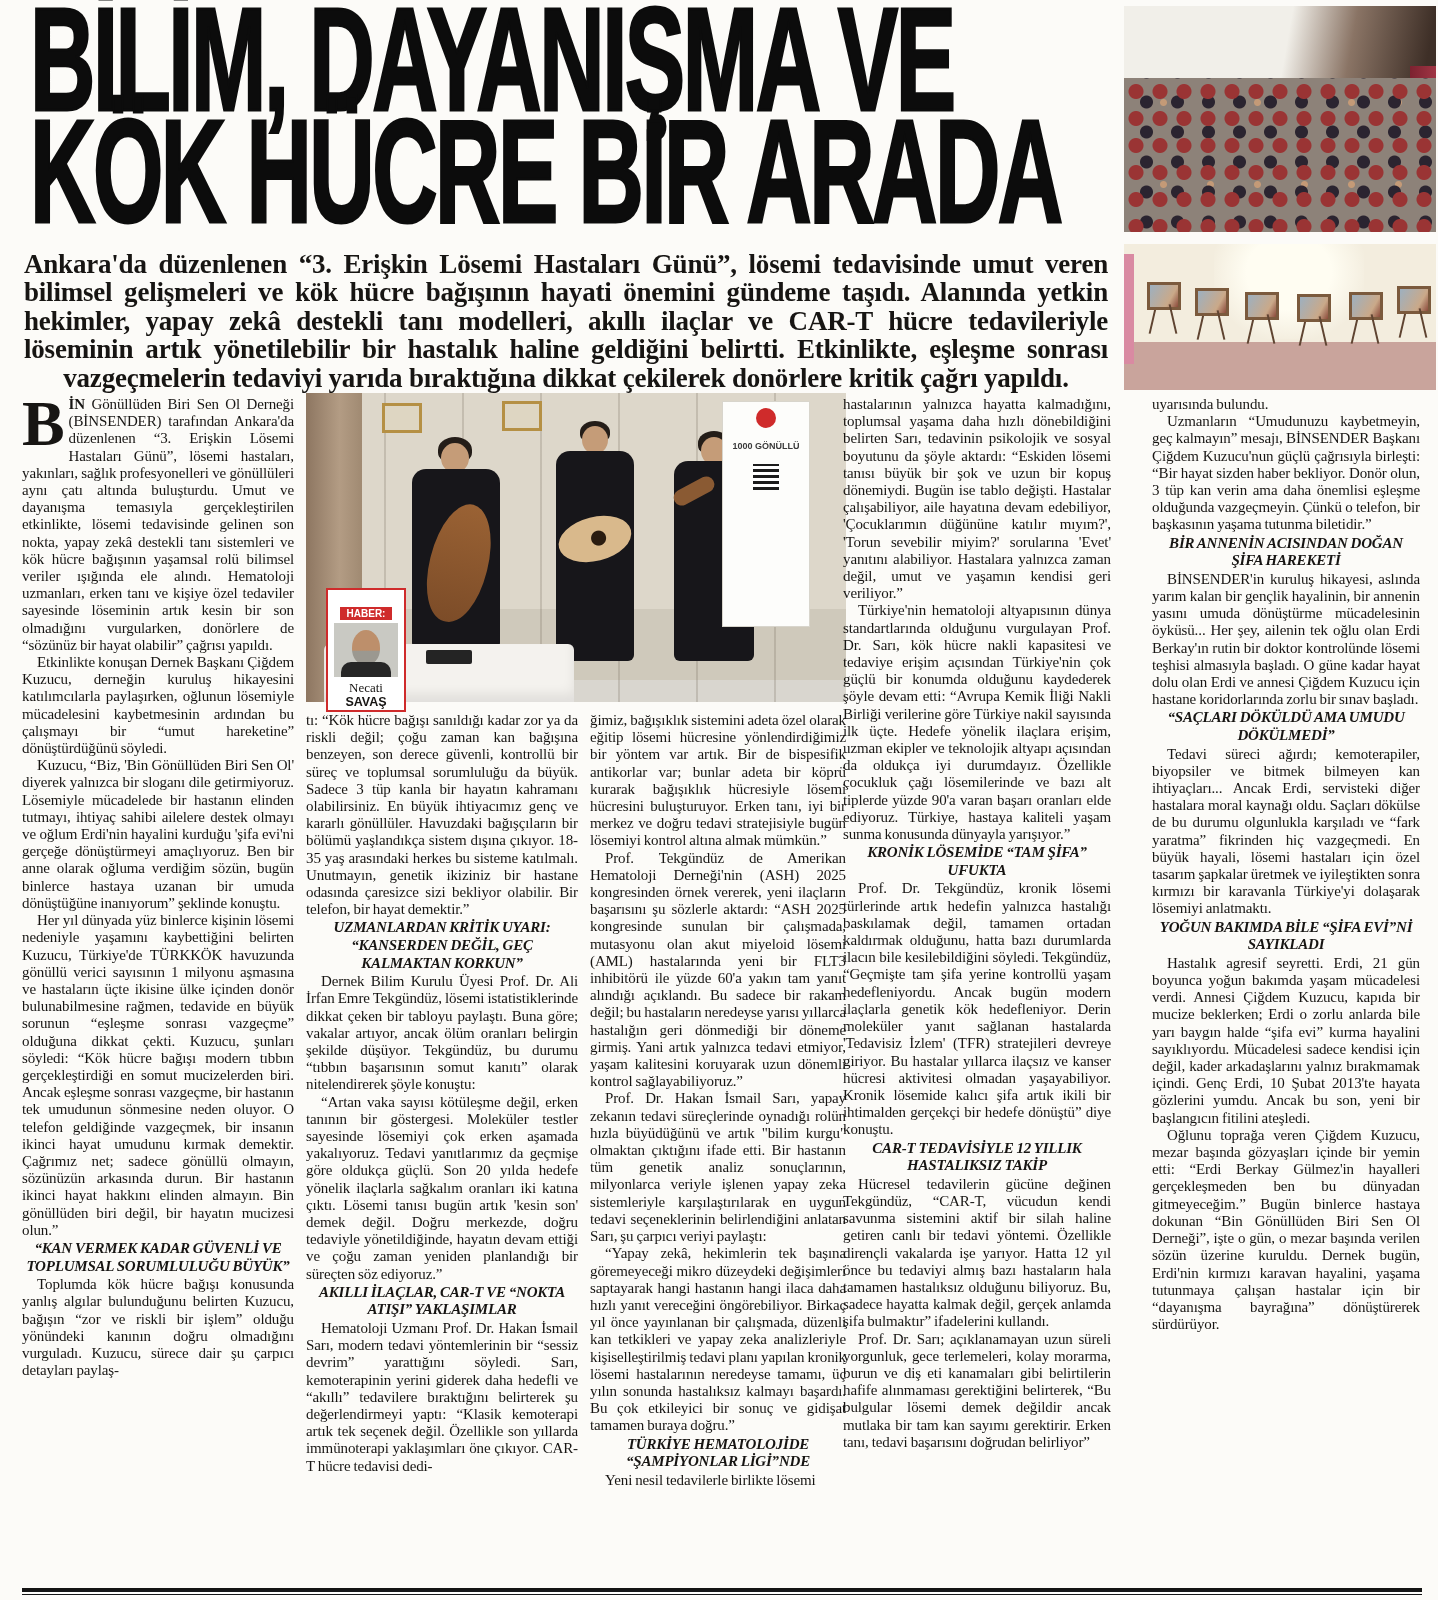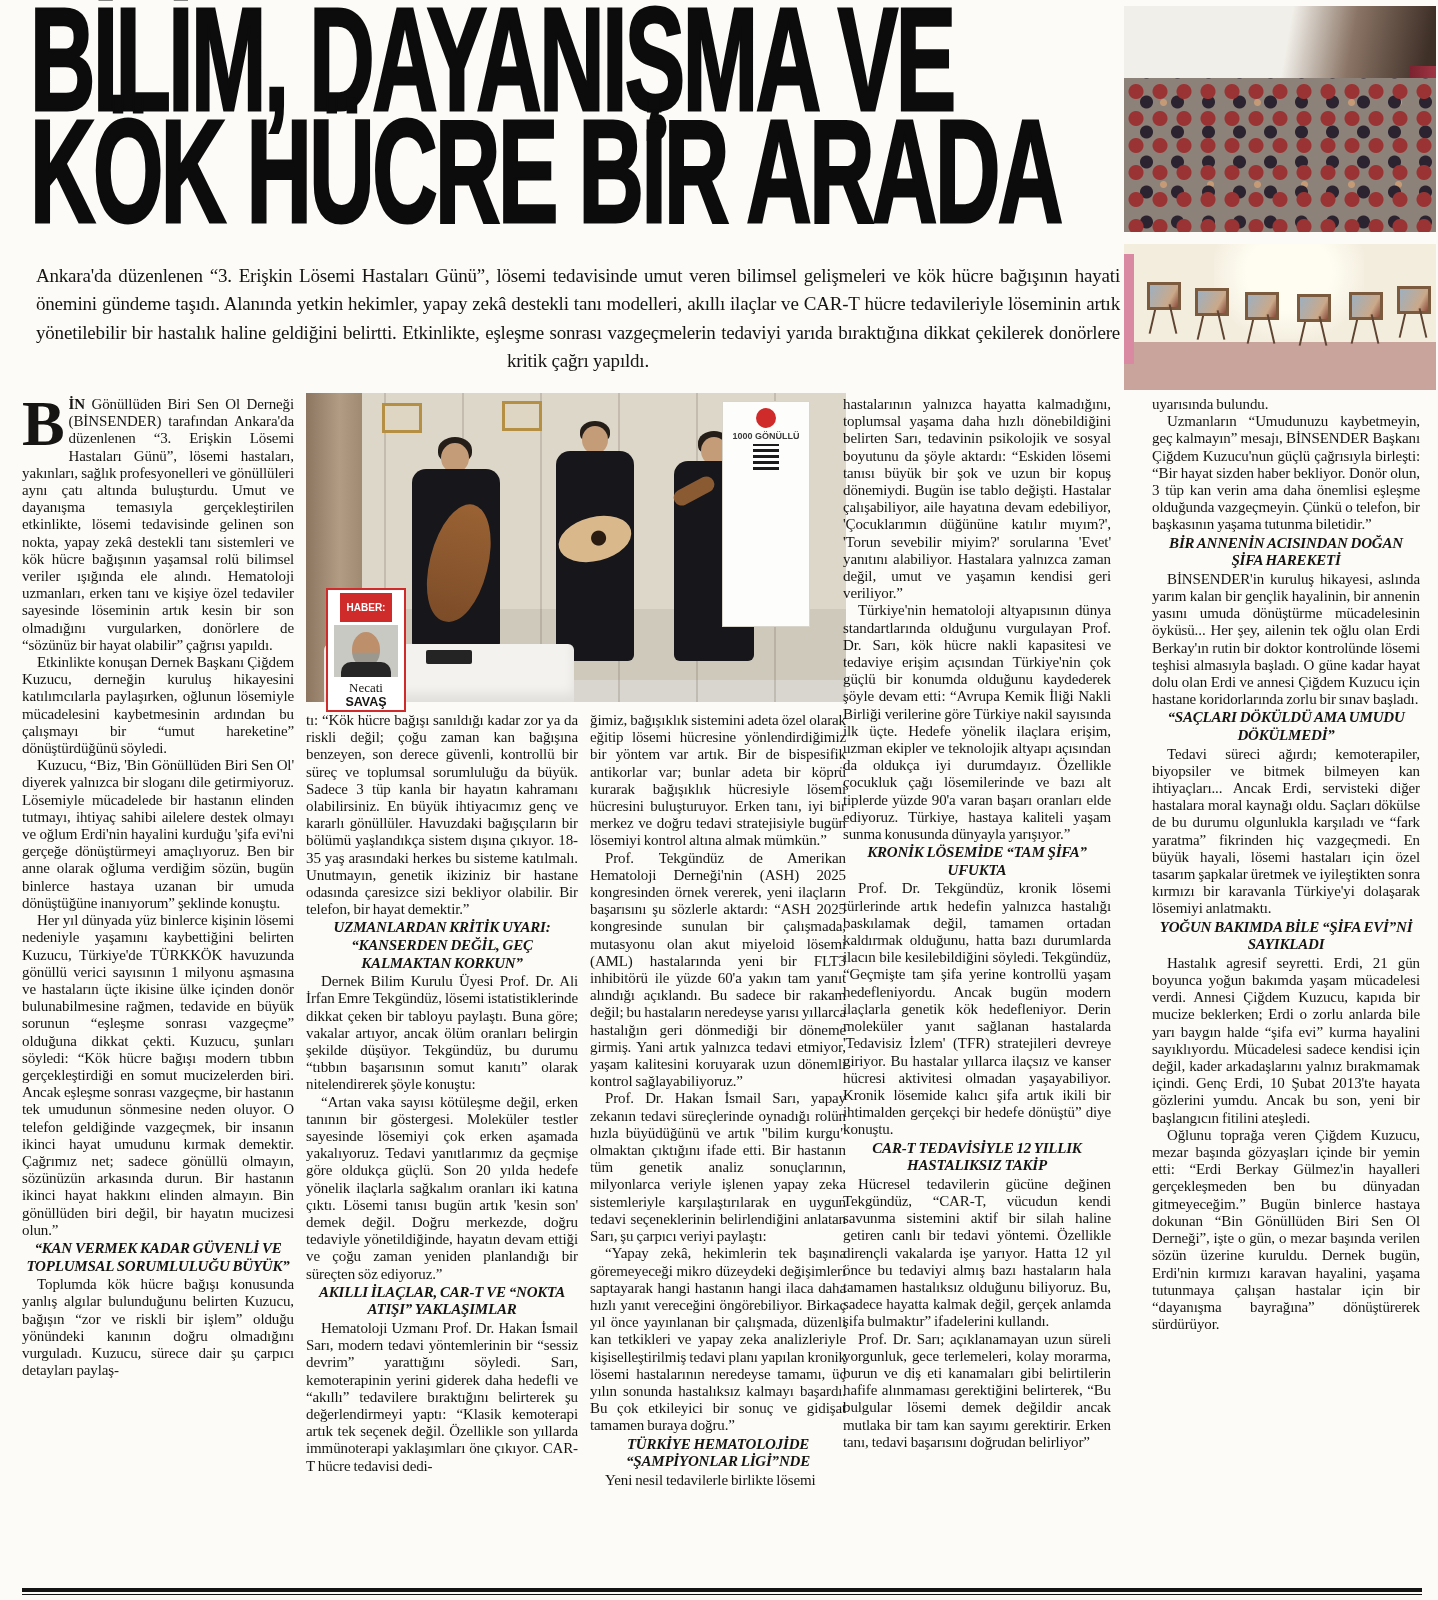--- a/index.html
+++ b/index.html
@@ -7,22 +7,22 @@
         overflow:hidden;font-family:"Liberation Serif",serif;color:#171513;}
 
   
   .headline{position:absolute;left:30px;top:4px;width:1090px;height:238px;margin:0;
             font-family:"Liberation Sans",sans-serif;font-weight:bold;color:#0c0c0c;
             font-size:146px;line-height:112px;letter-spacing:-4px;
             -webkit-text-stroke:3px #0c0c0c;}
   .headline .hl{display:block;transform:scaleX(0.62);transform-origin:0 50%;white-space:nowrap;}
 
   
-  .lead{position:absolute;left:24px;top:250px;width:1084px;margin:12px;
-        font-weight:normal;font-size:19px;line-height:28.4px;letter-spacing:-0.2px;
+  .lead{position:absolute;left:24px;top:250px;width:1084px;margin:0;
+        font-weight:bold;font-size:27px;line-height:28.4px;letter-spacing:-0.2px;
         text-align:justify;text-align-last:center;}
 
   
   .col{position:absolute;font-size:15px;line-height:17.2px;text-align:justify;
        letter-spacing:-0.12px;word-spacing:-0.6px;overflow:hidden;}
   .col-1{left:22px;  top:396px;width:272px;height:1194px;}
   .col-2{left:306px; top:712px;width:272px;height:878px;}
   .col-3{left:590px; top:712px;width:256px;height:878px;}
   .col-4{left:835px; top:396px;width:268px;height:1194px;margin-left:8px;}
   .col-5{left:1152px;top:396px;width:268px;height:1194px;}
@@ -62,21 +62,21 @@
   .easel::after{left:26px;transform:rotate(-13deg);}
 
   .photo-main{left:306px;top:393px;width:540px;height:309px;
     background:linear-gradient(#ddd7ca 0 70%,#cfc9bb 70% 93%,#d9d6cf 93%);}
   .pm-panels{position:absolute;inset:0;
     background:repeating-linear-gradient(90deg, rgba(120,110,95,.25) 0 2px, rgba(0,0,0,0) 2px 78px);}
   .pm-column{position:absolute;left:0;top:0;width:56px;height:100%;
     background:linear-gradient(90deg,#8d7661,#b39c84 60%,#a08a72);}
   .pm-frame{position:absolute;width:34px;height:24px;border:3px solid #b59044;background:#ded6c2;}
   .pm-banner{position:absolute;right:36px;top:8px;width:88px;height:226px;background:#fdfdfb;
-    border:1px solid #d8d5cc;display:flex;flex-direction:column;align-items:center;gap:3px;padding-top:6px;box-sizing:border-box;}
+    border:1px solid #d8d5cc;display:flex;flex-direction:column;align-items:center;gap:13px;padding-top:6px;box-sizing:border-box;}
   .pm-logo{width:20px;height:20px;border-radius:50%;background:#cf2b2b;}
   .pm-banner-text{font-family:"Liberation Sans",sans-serif;font-weight:bold;font-size:9px;color:#3a3a3a;text-align:center;}
   .pm-qr{width:26px;height:26px;background:
     repeating-linear-gradient(0deg,#1c1c1c 0 3px,#fff 3px 6px),
     repeating-linear-gradient(90deg,rgba(28,28,28,.85) 0 3px,rgba(255,255,255,.85) 3px 6px);}
   .pm-table{position:absolute;left:18px;bottom:0;width:250px;height:58px;background:#f4f2ee;
     border-radius:6px 6px 0 0;box-shadow:inset 0 -8px 12px rgba(0,0,0,.08);}
   .pm-folder{position:absolute;left:120px;bottom:38px;width:46px;height:14px;background:#242424;border-radius:2px;}
   .person{position:absolute;}
   .person .head{position:absolute;border-radius:50%;background:#c59c78;}
@@ -87,21 +87,21 @@
   .guitar{position:absolute;width:74px;height:44px;border-radius:50%;
     background:radial-gradient(circle at 55% 50%, #2a1c10 0 7px, #d9b98c 8px);transform:rotate(-14deg);}
   .violin{position:absolute;width:44px;height:16px;border-radius:8px;
     background:#8a5a33;transform:rotate(-28deg);}
 
   
   .byline{position:absolute;left:326px;top:588px;width:80px;height:124px;z-index:5;
     background:#fff;border:2px solid #cf2b2b;box-sizing:border-box;
     display:flex;flex-direction:column;align-items:center;}
   .byline-label{background:#cf2b2b;color:#fff;font-family:"Liberation Sans",sans-serif;
-    font-weight:bold;font-size:10px;line-height:13px;padding:8px 7px;margin-top:3px;}
+    font-weight:bold;font-size:10px;line-height:13px;padding:0 7px;margin-top:17px;}
   .byline-photo{position:relative;width:64px;height:58px;background:#c9c9c3;margin-top:3px;overflow:hidden;}
   .byline-face{position:absolute;left:18px;top:7px;width:28px;height:35px;
     border-radius:50% 50% 46% 46%;background:linear-gradient(#bd8f6b 58%,#9b9890 60%);}
   .byline-shoulders{position:absolute;left:7px;bottom:-2px;width:50px;height:17px;
     border-radius:10px 10px 0 0;background:#262626;}
   .byline-first{font-size:13px;line-height:15px;margin-top:3px;}
   .byline-last{font-family:"Liberation Sans",sans-serif;font-weight:bold;font-size:12.5px;line-height:15px;}
 
   
   .bottom-rule{position:absolute;left:22px;top:1588px;width:1400px;border-top:4px solid #141414;}

